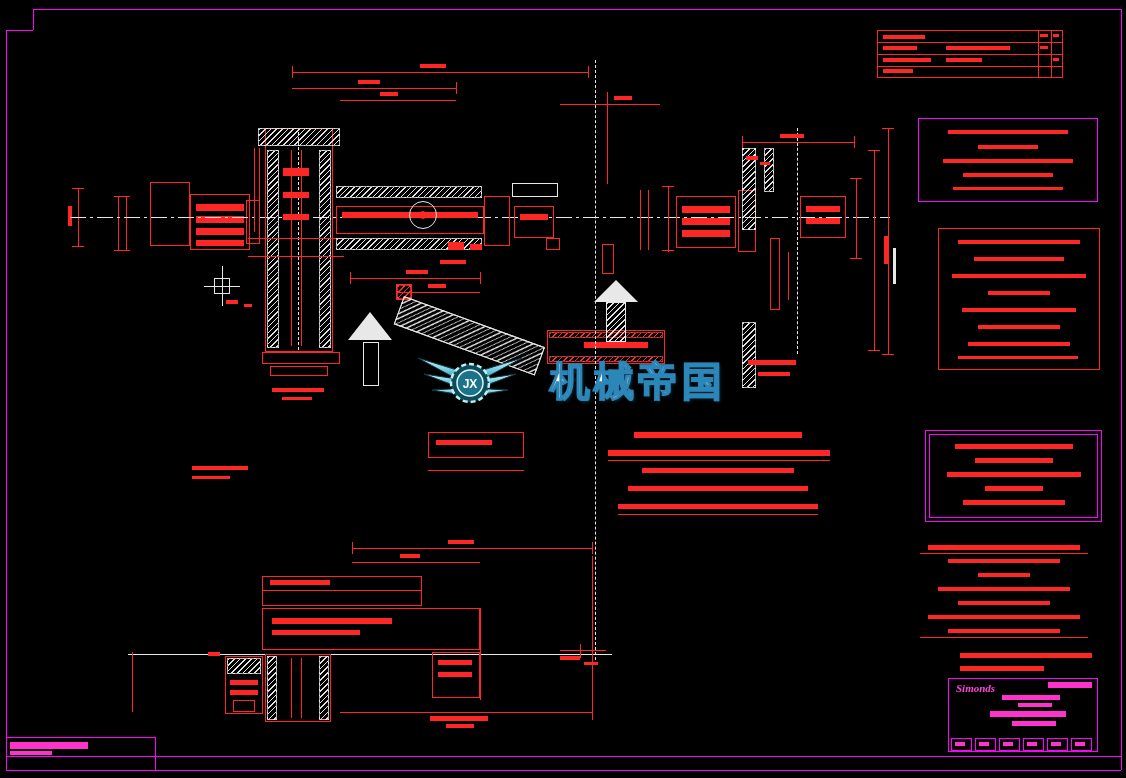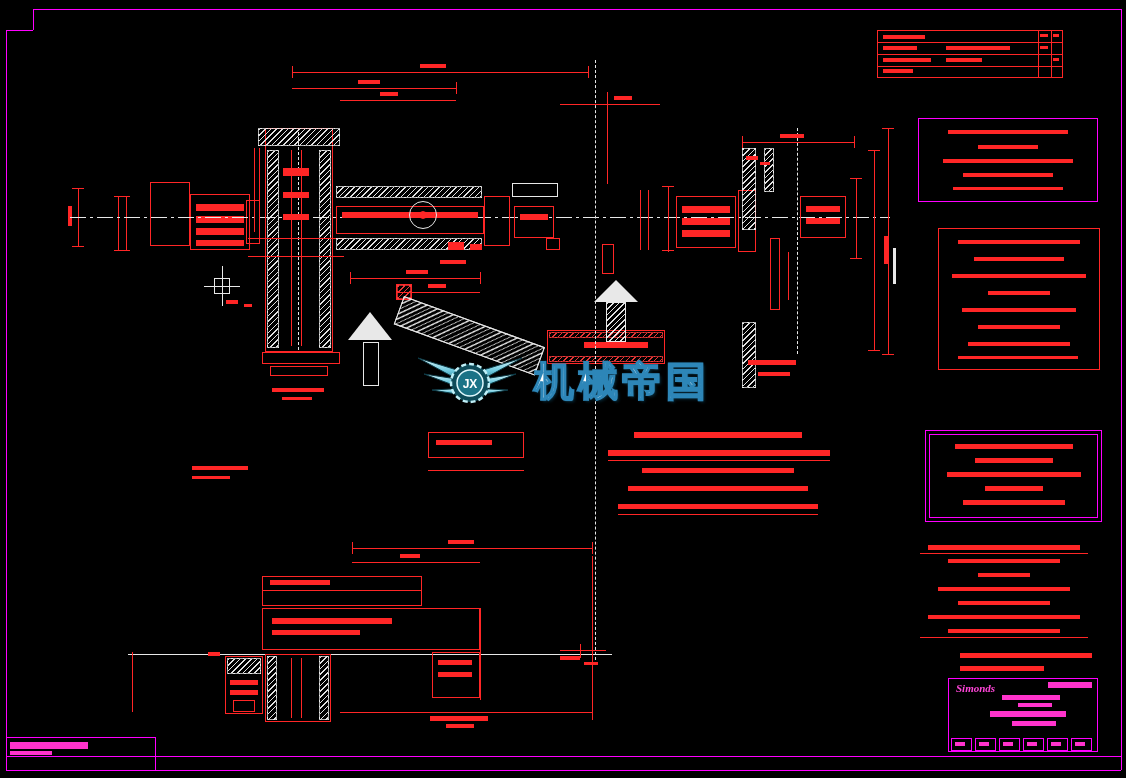--- a/index.html
+++ b/index.html
@@ -1,20 +1,20 @@
 <!DOCTYPE html>
 <html><head>
 <meta charset="utf-8">
 <style>
   html,body{margin:0;padding:0;background:#000;}
   #canvas{position:relative;width:1126px;height:778px;background:#000;overflow:hidden;
           font-family:"Liberation Sans","DejaVu Sans",sans-serif;}
   .p{position:absolute;box-sizing:border-box;}
   #drawing-layer{position:absolute;inset:0;}
-  #watermark{position:absolute;left:414px;top:348px;display:flex;align-items:center;gap:8px;z-index:5;}
+  #watermark{position:absolute;left:414px;top:348px;display:flex;align-items:center;gap:24px;z-index:5;}
   .wm-text{display:flex;align-items:flex-start;}
   .wm-cn{font-size:40px;font-weight:bold;color:#ffffff;letter-spacing:4px;line-height:1;
          -webkit-text-stroke:1.5px #2d86b8;
          text-shadow:0 0 2px #2d86b8, 2px 2px 3px #06222e;}
   .wm-en{font-size:23px;font-weight:bold;color:#cfeeff;letter-spacing:2.5px;margin-top:3px;line-height:1;
          -webkit-text-stroke:1px #2a6f9e;
          text-shadow:0 0 1px #2a6f9e, 1px 2px 2px #06222e;}
   #company{position:absolute;left:956px;top:682px;color:#ff45d8;
            font-family:"Liberation Serif","DejaVu Serif",serif;
            font-style:italic;font-weight:bold;font-size:11px;z-index:4;}

